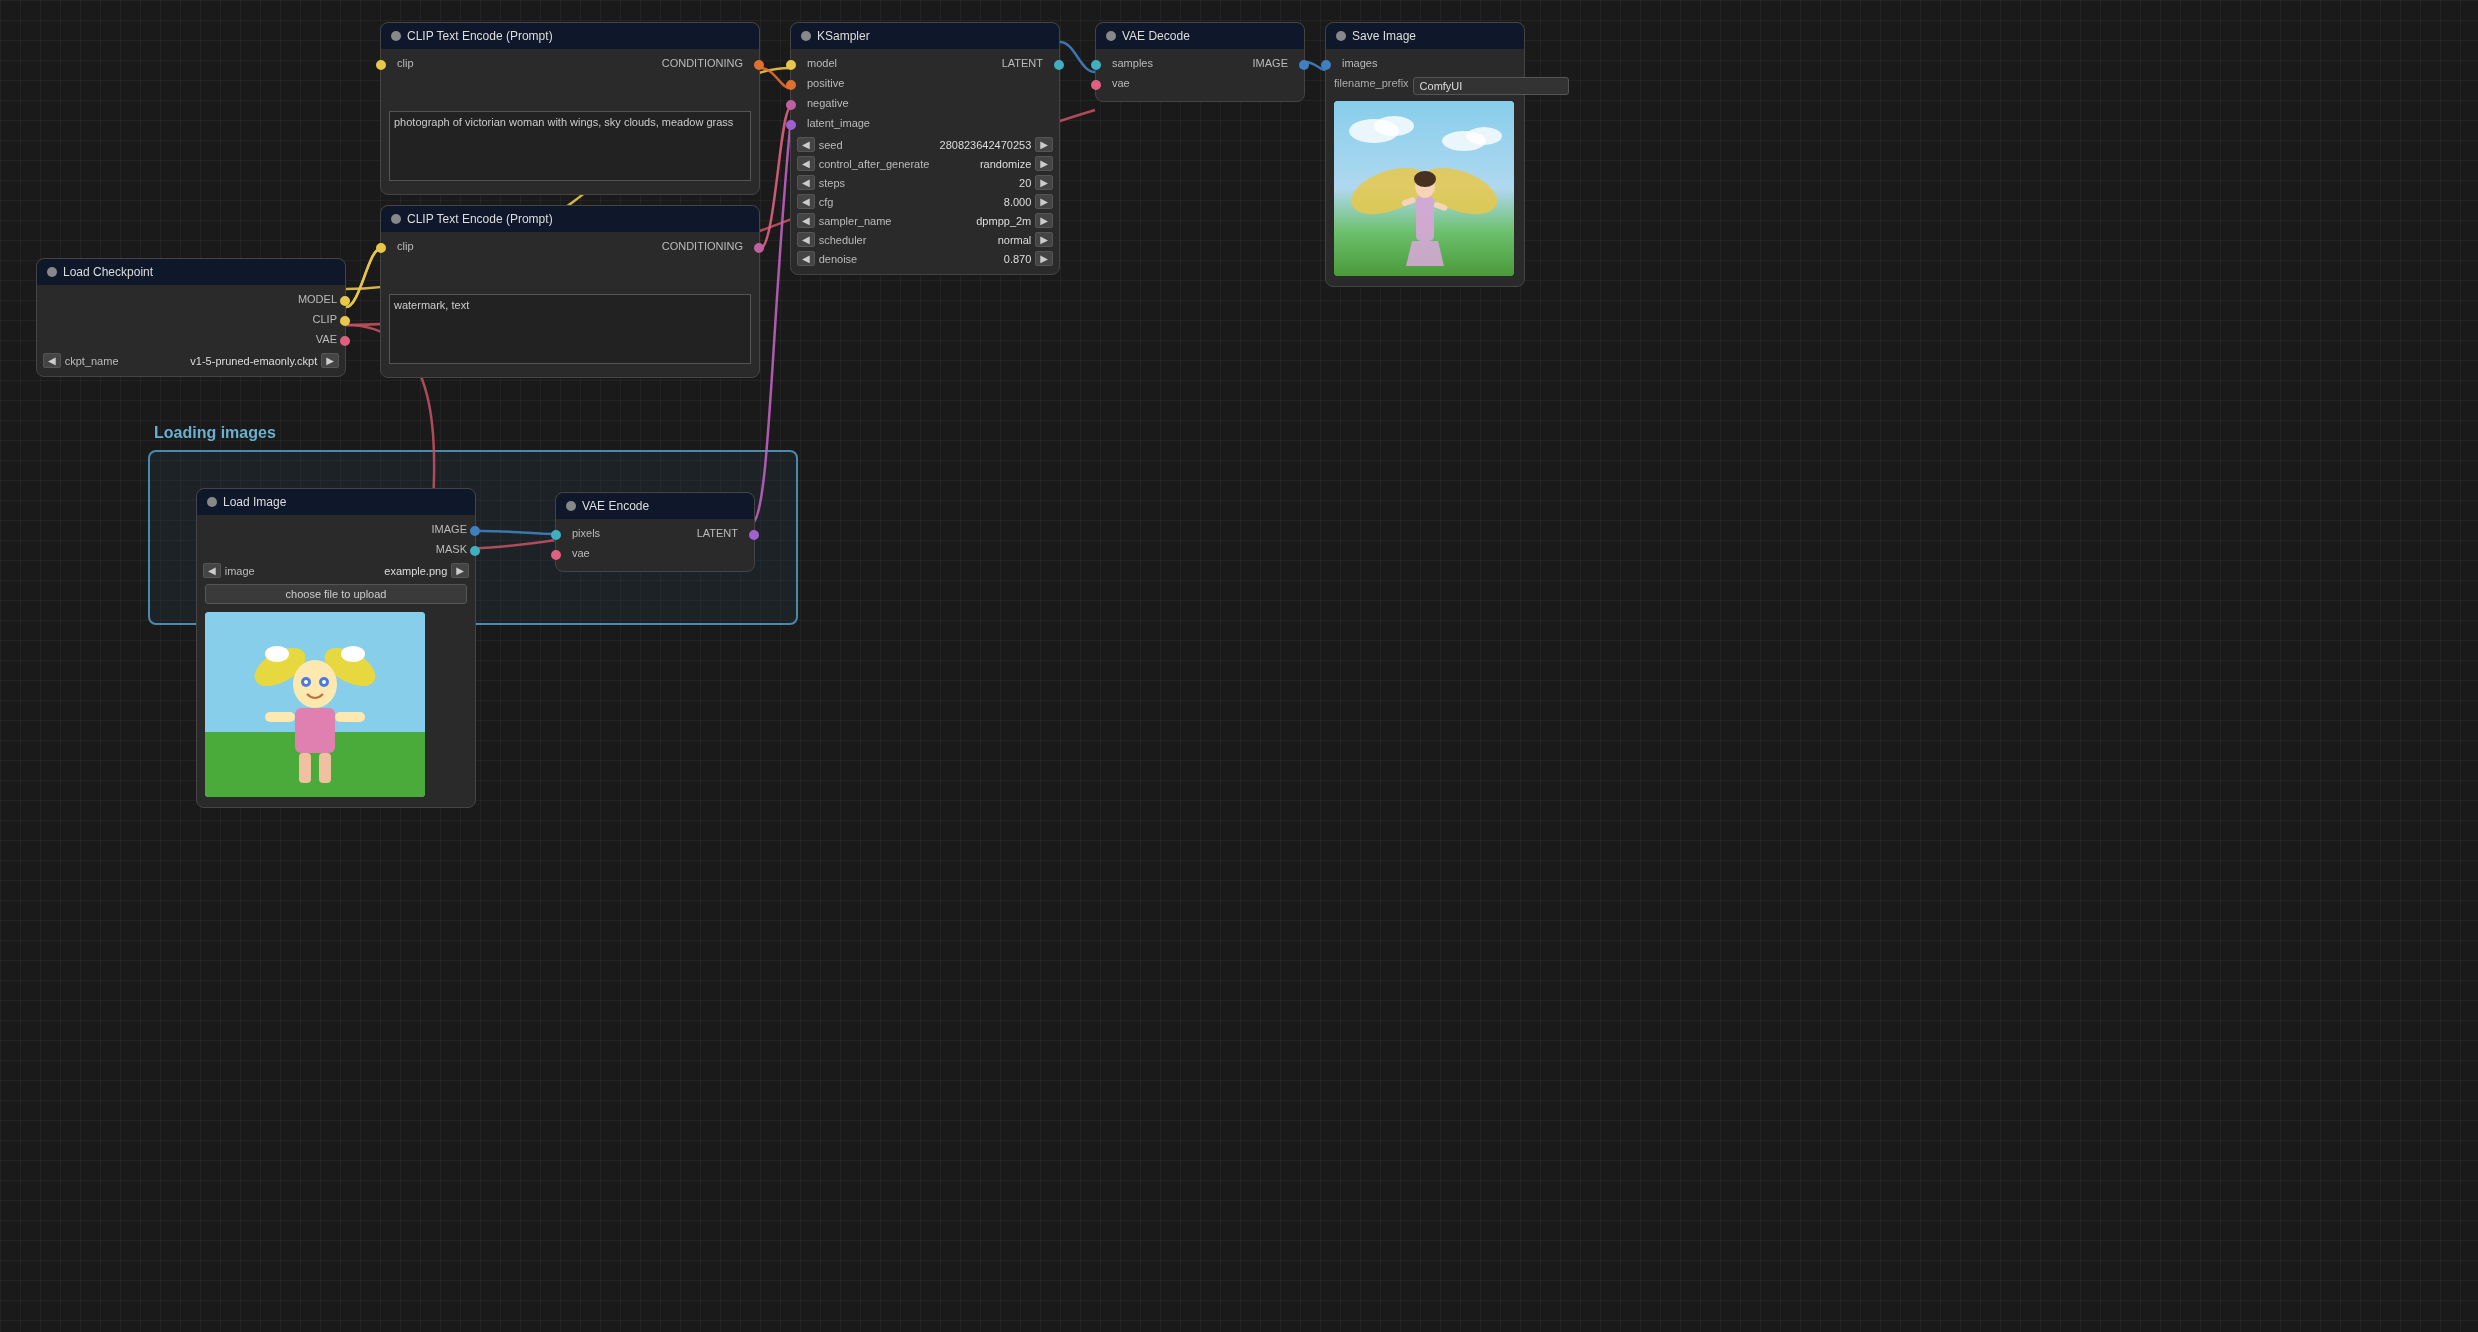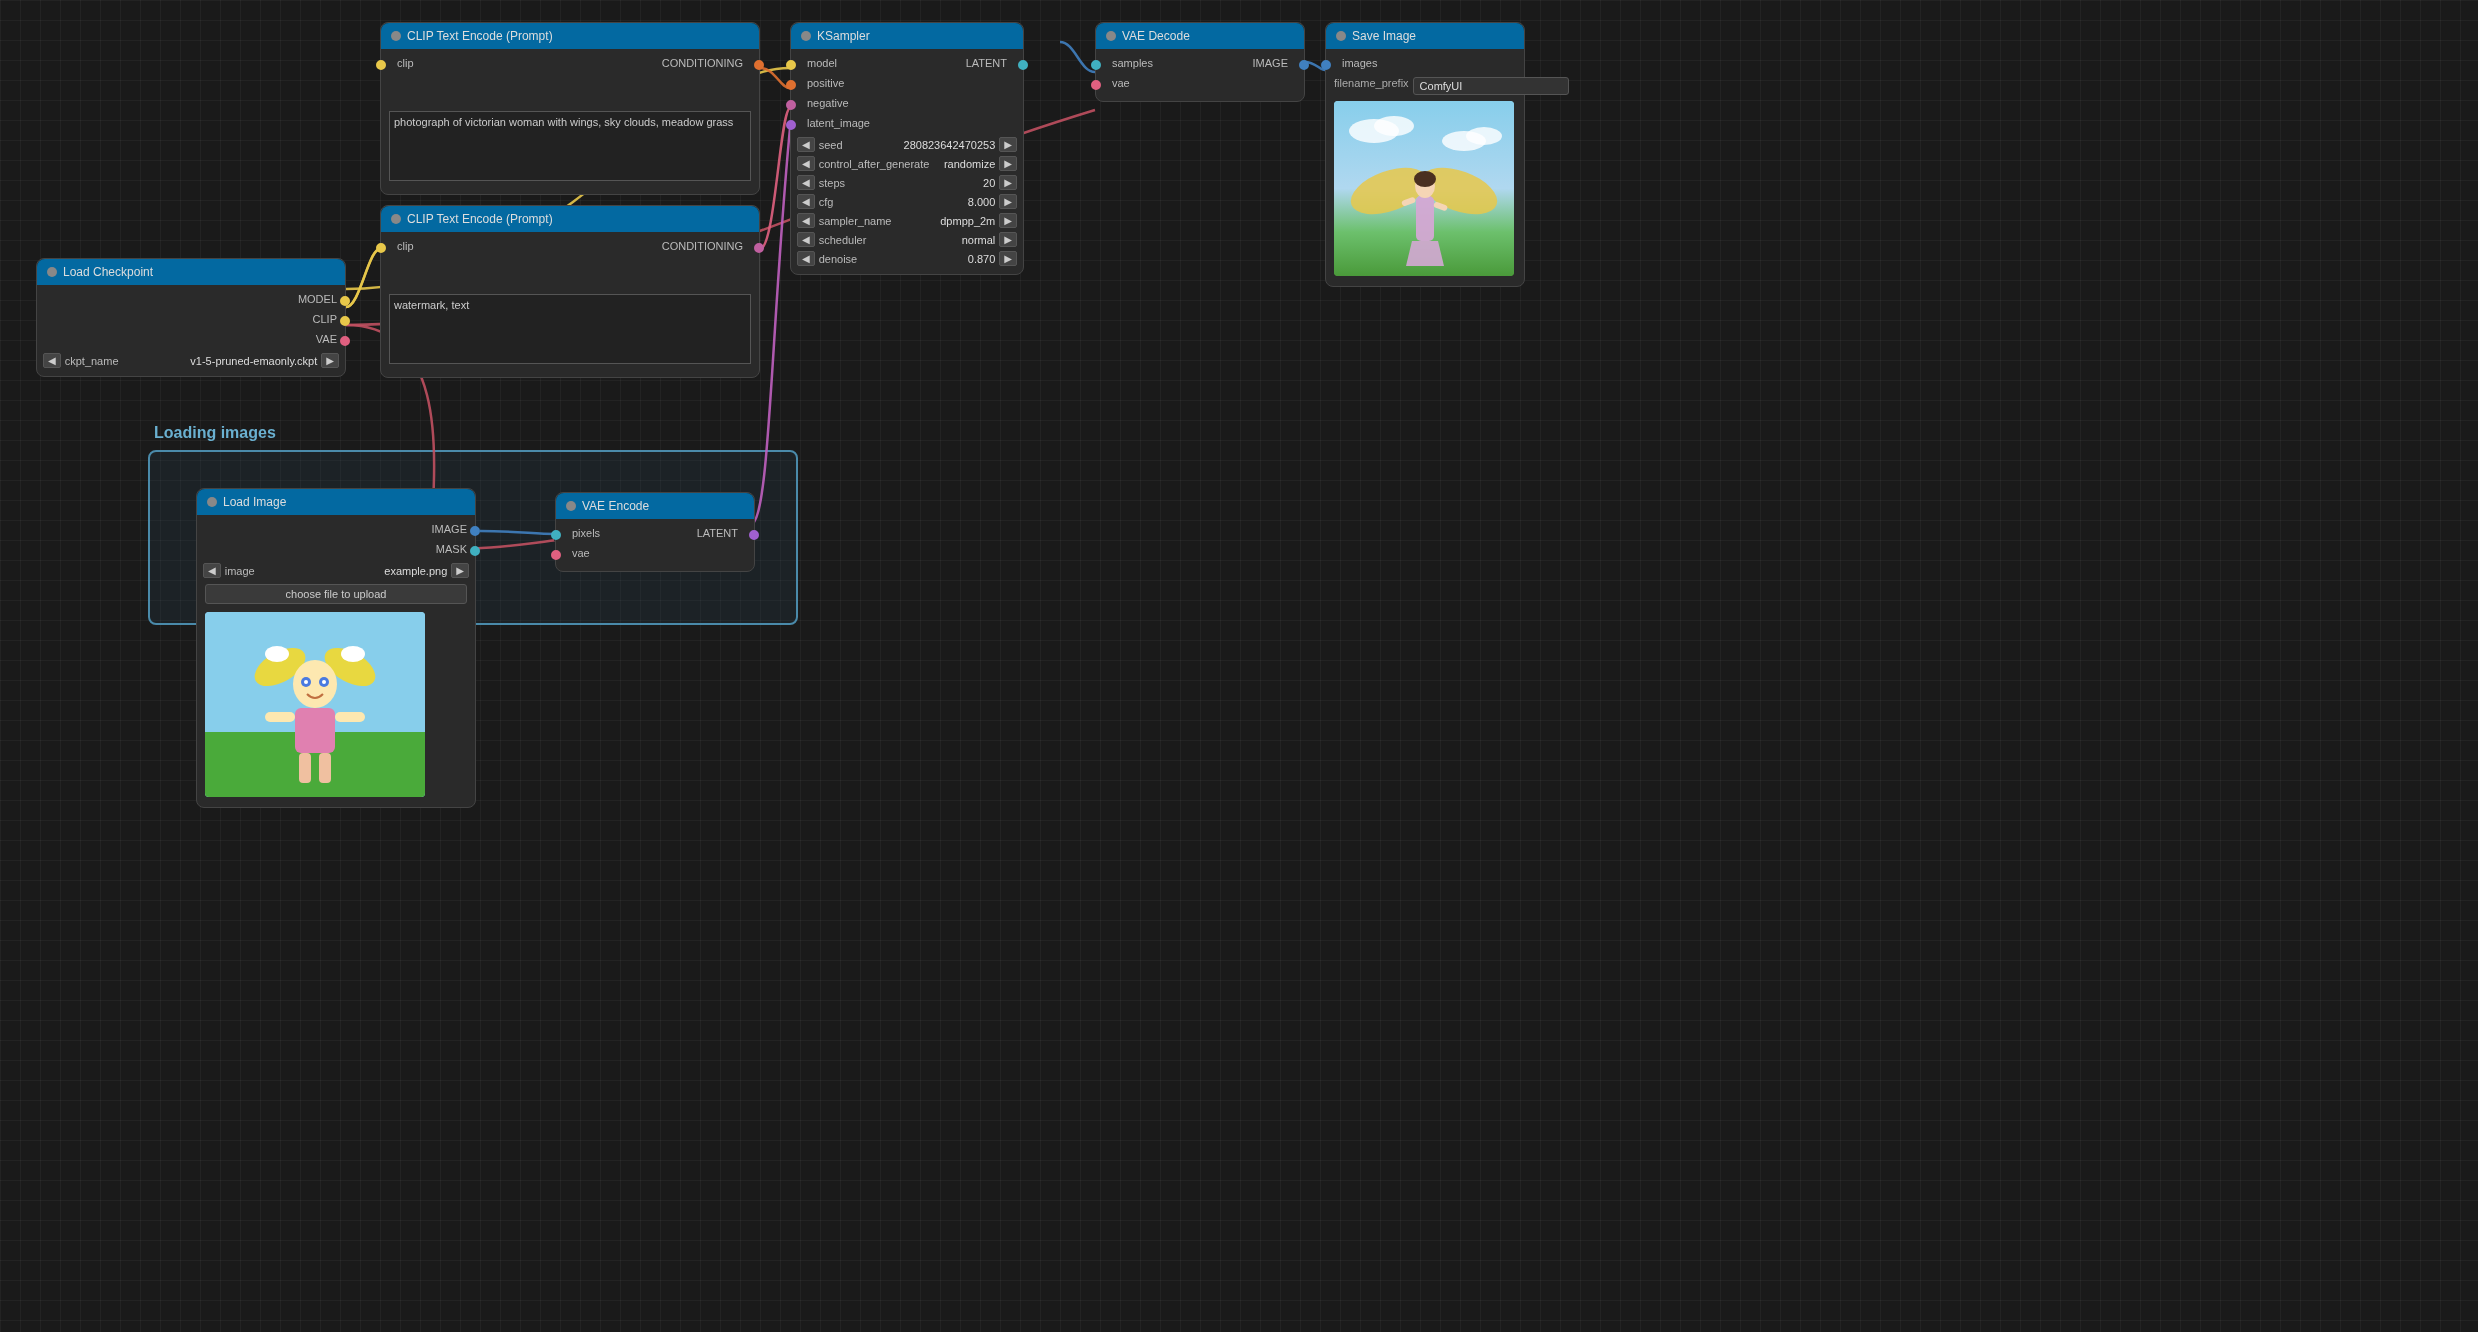--- a/index.html
+++ b/index.html
@@ -20,21 +20,21 @@
 
     .node {
       position: absolute;
       background: #2a2a2a;
       border: 1px solid #444;
       border-radius: 8px;
       min-width: 160px;
     }
 
     .node-header {
-      background: #0369a1;
+      background: #0f172a;
       border-radius: 8px 8px 0 0;
       padding: 6px 10px;
       display: flex;
       align-items: center;
       gap: 6px;
       font-size: 12px;
       color: #ddd;
     }
 
     .node-dot {
@@ -299,21 +299,21 @@
       <span class="port-label" style="margin-left:8px;">clip</span>
       <span class="port-label right-label" style="margin-left:auto; margin-right:8px;">CONDITIONING</span>
       <div class="port right-port pink"></div>
     </div>
     <div class="text-area-container">
       <textarea rows="5" style="">watermark, text</textarea>
     </div>
   </div>
 </div>
 
-<div class="node" style="left:790px; top:22px; width:234px;">
+<div class="node" style="left:790px; top:22px; width:270px;">
   <div class="node-header">
     <div class="node-dot gray"></div>
     <span>KSampler</span>
   </div>
   <div class="node-body">
     <div class="port-row">
       <div class="port left-port yellow"></div>
       <span class="port-label" style="margin-left:8px;">model</span>
       <span class="port-label right-label" style="margin-left:auto; margin-right:8px;">LATENT</span>
       <div class="port right-port cyan"></div>

